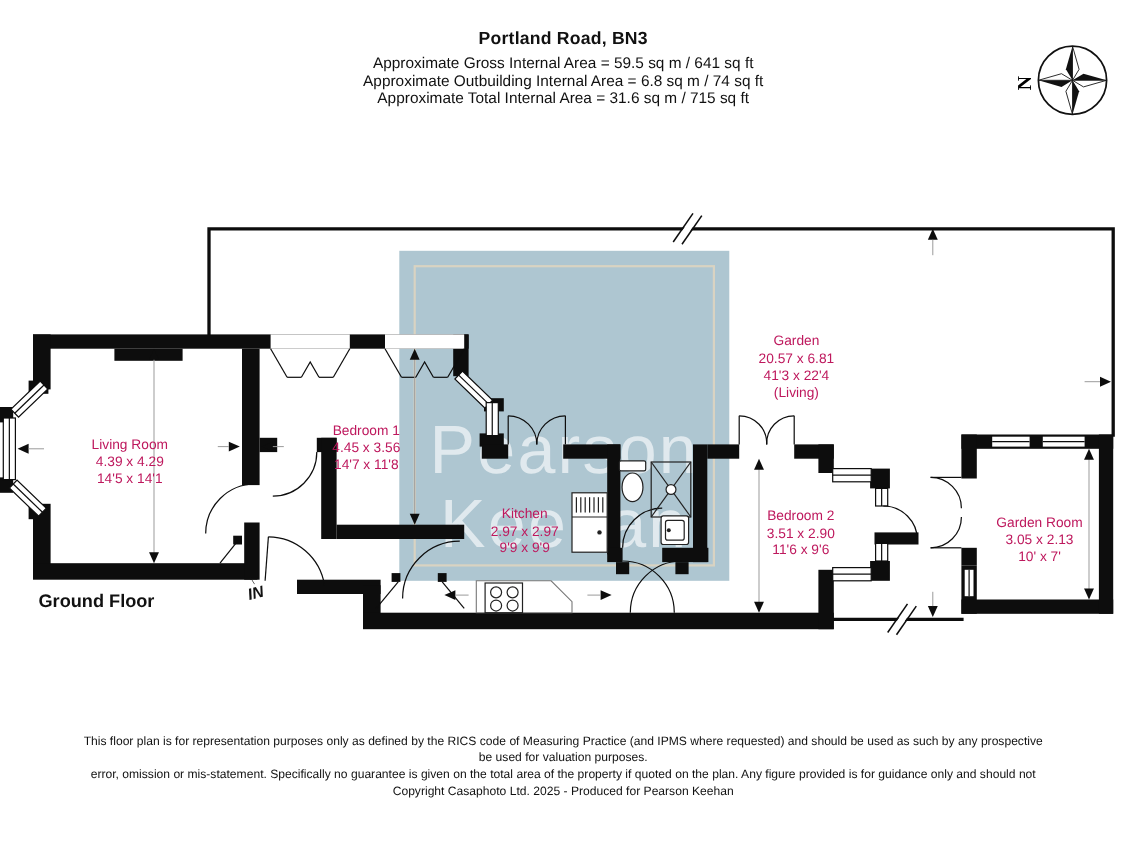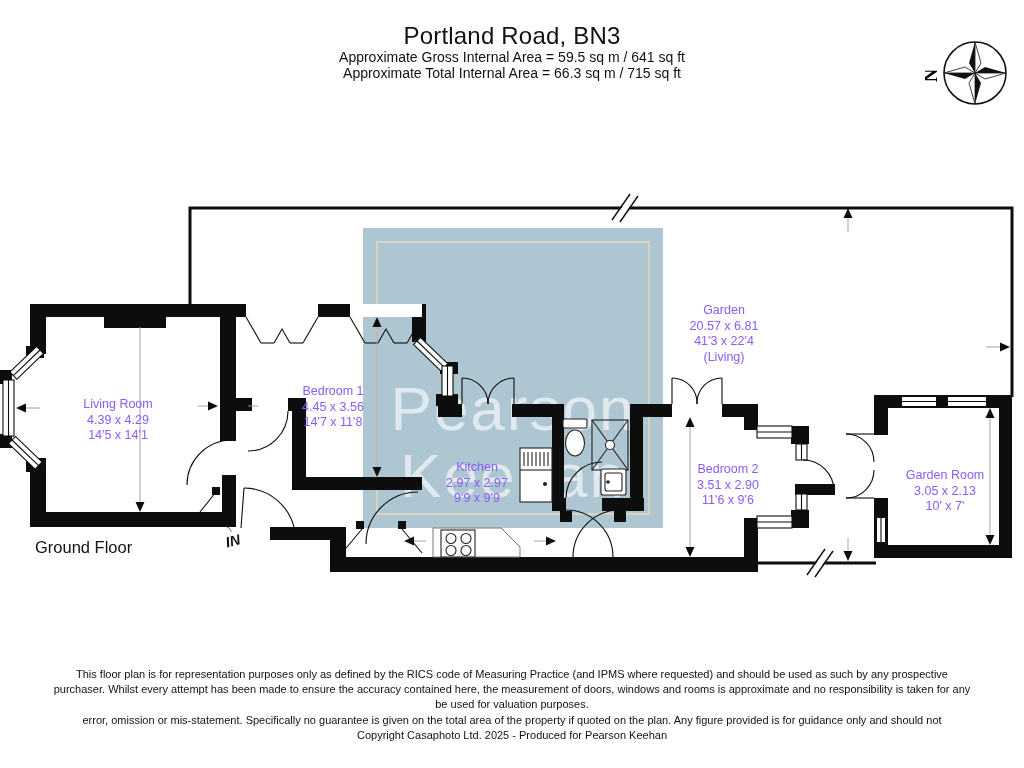--- a/index.html
+++ b/index.html
@@ -2,29 +2,29 @@
 <html><head>
 <meta charset="utf-8">
 <style>
   html,body{margin:0;padding:0;}
   body{
     width:1024px;height:768px;position:relative;overflow:hidden;
     background:#ffffff;color:#111;
     font-family:"Liberation Sans", sans-serif;
   }
   .hdr{position:absolute;top:22px;left:0;width:100%;text-align:center;z-index:3;}
-  .hdr .title{font-size:24px;font-weight:normal;line-height:27px;letter-spacing:.2px;text-align:center;}
+  .hdr .title{font-size:16px;font-weight:bold;line-height:27px;letter-spacing:.2px;text-align:center;}
   .hdr .aline{font-size:14px;line-height:16px;}
   .compass{position:absolute;left:925px;top:30px;z-index:3;}
   .plan-svg{position:absolute;left:0;top:0;z-index:1;}
   .rlabel{
     position:absolute;transform:translateX(-50%);text-align:center;
-    font-size:12.5px;line-height:15.5px;white-space:nowrap;z-index:2;color:#8b5cf6;
+    font-size:12.5px;line-height:15.5px;white-space:nowrap;z-index:2;color:#be185d;
   }
-  .floor-label{position:absolute;left:35px;top:538px;font-size:16.5px;font-weight:normal;z-index:2;}
+  .floor-label{position:absolute;left:35px;top:538px;font-size:16.5px;font-weight:bold;z-index:2;}
   .in-label{
     position:absolute;left:224px;top:521px;z-index:2;text-align:center;
     transform:rotate(-14deg);font-size:14.5px;font-style:italic;font-weight:bold;line-height:13px;
   }
   .in-label .arrow{font-style:normal;font-weight:normal;font-size:12px;display:inline-block;transform:rotate(-18deg);}
   .ftr{position:absolute;top:667px;left:0;width:100%;text-align:center;z-index:3;
        font-size:11px;line-height:15.2px;white-space:nowrap;}
   svg text.wm{font-size:62px;fill:rgba(255,255,255,0.62);letter-spacing:2px;font-family:"Liberation Sans",sans-serif;}
   svg .wall{fill:#0d0d0d;}
   svg .thin{stroke:#0d0d0d;stroke-width:1.1;fill:none;}
@@ -33,21 +33,22 @@
   svg .win{fill:#fff;stroke:#0d0d0d;stroke-width:1.1;}
   svg .arr{fill:#0d0d0d;}
   svg .mline{stroke:#9a9a9a;stroke-width:0.9;}
 </style>
 </head>
 <body>
 
 <div class="hdr">
   <div class="title">Portland Road, BN3</div>
   <div class="aline">Approximate Gross Internal Area = 59.5 sq m / 641 sq ft</div>
-  <div class="aline">Approximate Total Internal Area = 66.3 sq m / 715 sq ft</div>
+  <div class="aline">Approximate Outbuilding Internal Area = 6.8 sq m / 74 sq ft</div>
+  <div class="aline">Approximate Total Internal Area = 31.6 sq m / 715 sq ft</div>
 </div>
 
 <svg class="compass" width="100" height="90">
   <circle cx="50" cy="43" r="31" fill="#fff" stroke="#111" stroke-width="1.6"></circle>
   <g transform="translate(50,43)">
     <g>
       <path d="M0 0 L-6 -10 L0 -31 Z" fill="#111"></path>
         <path d="M0 0 L6 -10 L0 -31 Z" fill="#fff" stroke="#111" stroke-width="0.8"></path>
     </g>
     <g transform="rotate(90)">
@@ -336,17 +337,16 @@
 
 <div class="floor-label">Ground Floor</div>
 
 <div class="in-label">
   <span class="arrow">↑</span><br>
   <span>IN</span>
 </div>
 
 <div class="ftr">
   <div>This floor plan is for representation purposes only as defined by the RICS code of Measuring Practice (and IPMS where requested) and should be used as such by any prospective</div>
-  <div>purchaser. Whilst every attempt has been made to ensure the accuracy contained here, the measurement of doors, windows and rooms is approximate and no responsibility is taken for any</div>
   <div>be used for valuation purposes.</div>
   <div>error, omission or mis-statement. Specifically no guarantee is given on the total area of the property if quoted on the plan. Any figure provided is for guidance only and should not</div>
   <div>Copyright Casaphoto Ltd. 2025 - Produced for Pearson Keehan</div>
 </div>
 
 </body></html>

